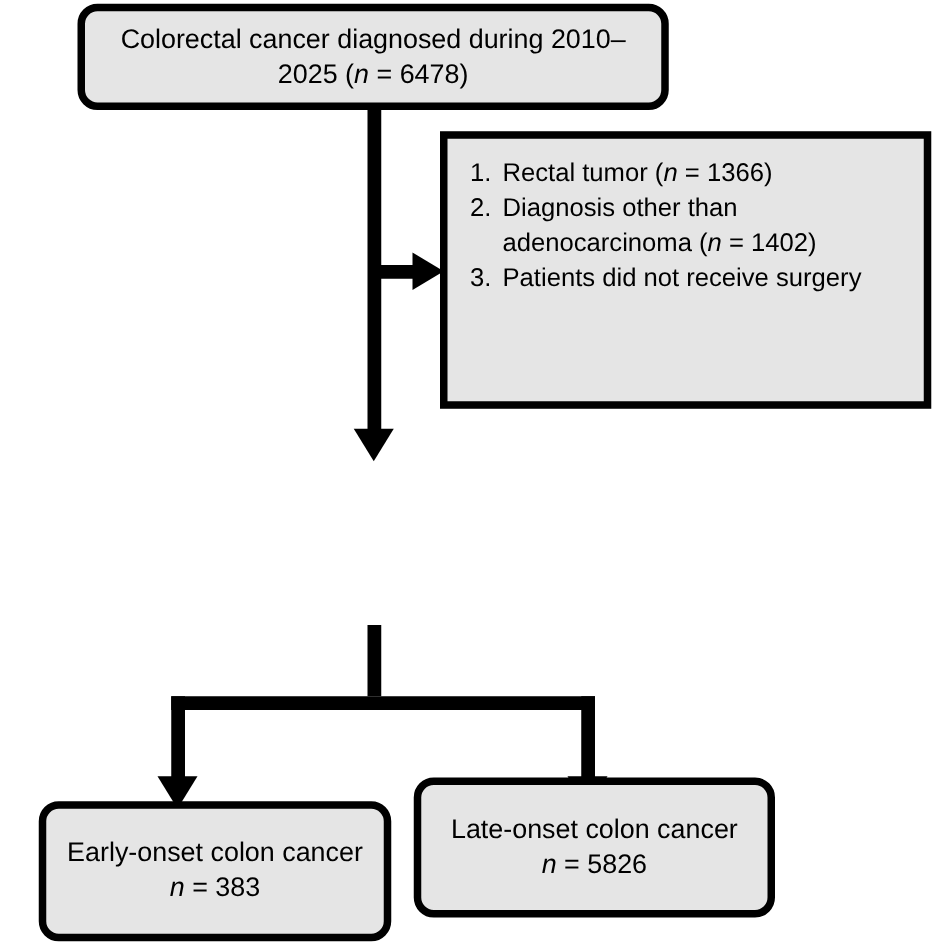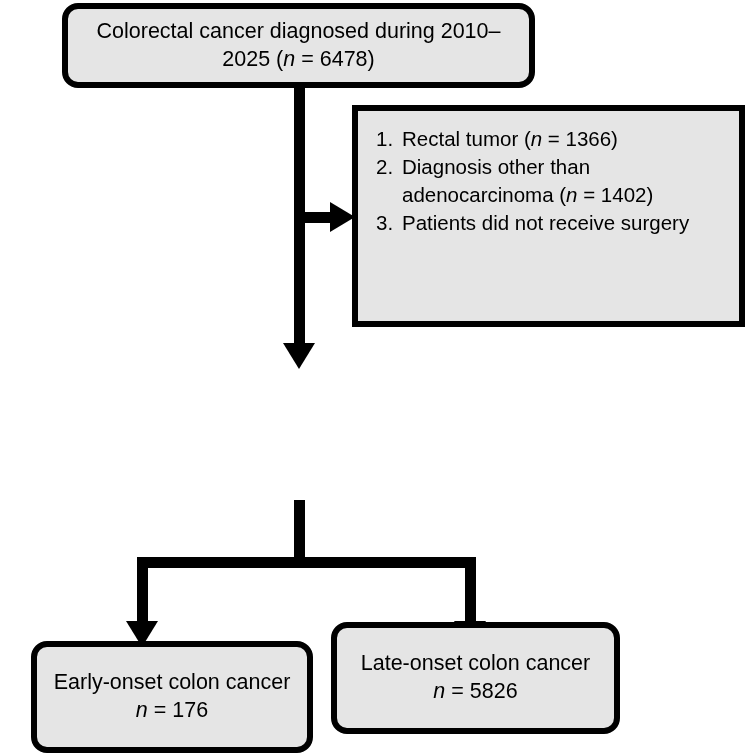--- a/index.html
+++ b/index.html
@@ -149,21 +149,21 @@
 
   <div class="conn vline" style="left:137px; top:557px; height:67px;"></div>
   <div class="arrowhead arrow-down" style="left:126px; top:621px;"></div>
 
   <div class="conn vline" style="left:465px; top:557px; height:67px;"></div>
   <div class="arrowhead arrow-down" style="left:454px; top:621px;"></div>
 
   <div class="node rounded" style="left:3px; top:641px; width:282px; height:112px;margin-left:28px;">
     <span class="node-line">Early-onset colon cancer</span>
     <span class="node-line">
-      <span class="ital">n</span><span> = 176</span>
+      <span class="ital">n</span><span> = 383</span>
     </span>
   </div>
 
   <div class="node rounded" style="left:331px; top:622px; width:289px; height:112px;">
     <span class="node-line">Late-onset colon cancer</span>
     <span class="node-line">
       <span class="ital">n</span><span> = 5826</span>
     </span>
   </div>
 

